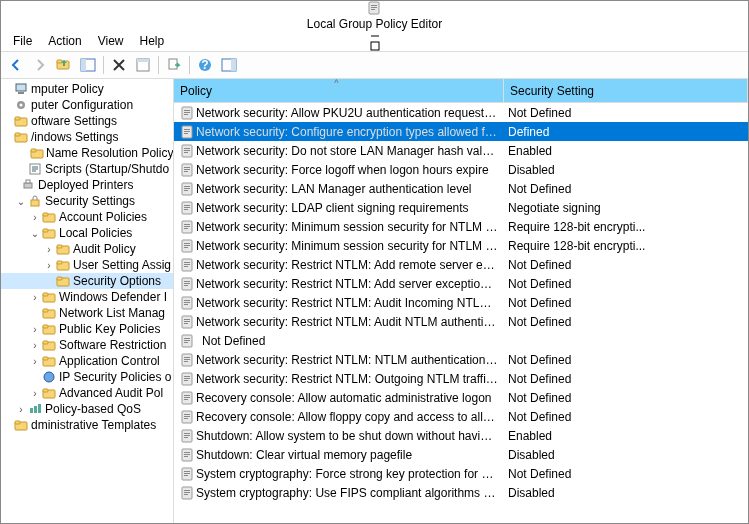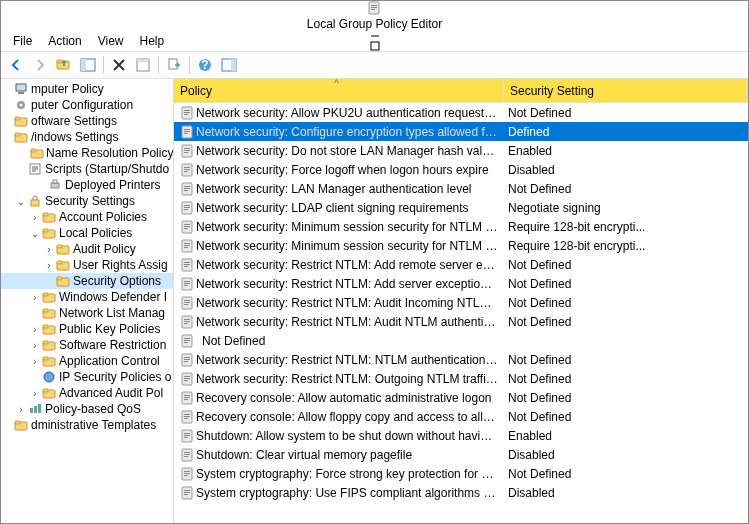--- a/index.html
+++ b/index.html
@@ -18,21 +18,21 @@
   .toolbar .sep { width: 1px; height: 18px; background: #ccc; margin: 0 2px; }
 
   .body { flex: 1; display: flex; min-height: 0; }
   .tree { width: 173px; border-right: 1px solid #ddd; overflow: hidden; padding: 2px 0 2px 0; }
   .tree .row { height: 16px; display: flex; align-items: center; white-space: nowrap; padding-left: 2px; }
   .tree .row .tw { width: 12px; display:inline-flex; justify-content:center; color:#555; font-size:10px;}
   .tree .row .fi { width: 16px; height: 14px; display:inline-flex; align-items:center; justify-content:center; margin-right:2px;}
   .tree .row.selected { background:#cde8ff; }
   
   .list { flex: 1; display: flex; flex-direction: column; min-width: 0; }
-  .list-header { height: 24px; display: flex; border-bottom: 1px solid #ddd; background:#fde047; }
+  .list-header { height: 24px; display: flex; border-bottom: 1px solid #ddd; background:#7dd3fc; }
   .list-header .col { display: flex; align-items: center; padding: 0 6px; border-right: 1px solid #ddd; position:relative;}
   .list-header .col.sort::after { content:"^"; position:absolute; right:50%; top:-1px; font-size:9px; color:#666;}
   .col-policy { width: 330px; }
   .col-setting { flex: 1; }
   
   .list-body { flex: 1; overflow: hidden; }
   .list-body .lrow { height: 19px; display: flex; align-items: center; }
   .list-body .lrow .ic { width: 18px; display:inline-flex; align-items:center; justify-content:center; margin-left:4px;}
   .list-body .lrow .pn { width: 306px; white-space: nowrap; overflow:hidden; text-overflow: ellipsis; padding-right:4px;}
   .list-body .lrow .ss { flex: 1; white-space: nowrap; overflow:hidden; text-overflow: ellipsis; padding-left:6px;}
@@ -225,21 +225,21 @@
       </div>
       <div class="row" style="padding-left: 14px;">
         <span class="tw"></span>
         <span class="fi">
           <svg width="14" height="14">
             <use href="#i-script"></use>
           </svg>
         </span>
         <span>Scripts (Startup/Shutdo</span>
       </div>
-      <div class="row" style="padding-left: 14px; margin-left: 20px;">
+      <div class="row" style="padding-left: 7px;">
         <span class="tw"></span>
         <span class="fi">
           <svg width="14" height="14">
             <use href="#i-printer"></use>
           </svg>
         </span>
         <span>Deployed Printers</span>
       </div>
       <div class="row" style="padding-left: 14px;">
         <span class="tw">⌄</span>
@@ -277,21 +277,21 @@
         </span>
         <span>Audit Policy</span>
       </div>
       <div class="row" style="padding-left: 42px;">
         <span class="tw">›</span>
         <span class="fi">
           <svg width="14" height="14">
             <use href="#i-folder"></use>
           </svg>
         </span>
-        <span>User Rights Assig</span>
+        <span>User Setting Assig</span>
       </div>
       <div class="row selected" style="padding-left: 42px;">
         <span class="tw"></span>
         <span class="fi">
           <svg width="14" height="14">
             <use href="#i-folder"></use>
           </svg>
         </span>
         <span>Security Options</span>
       </div>

